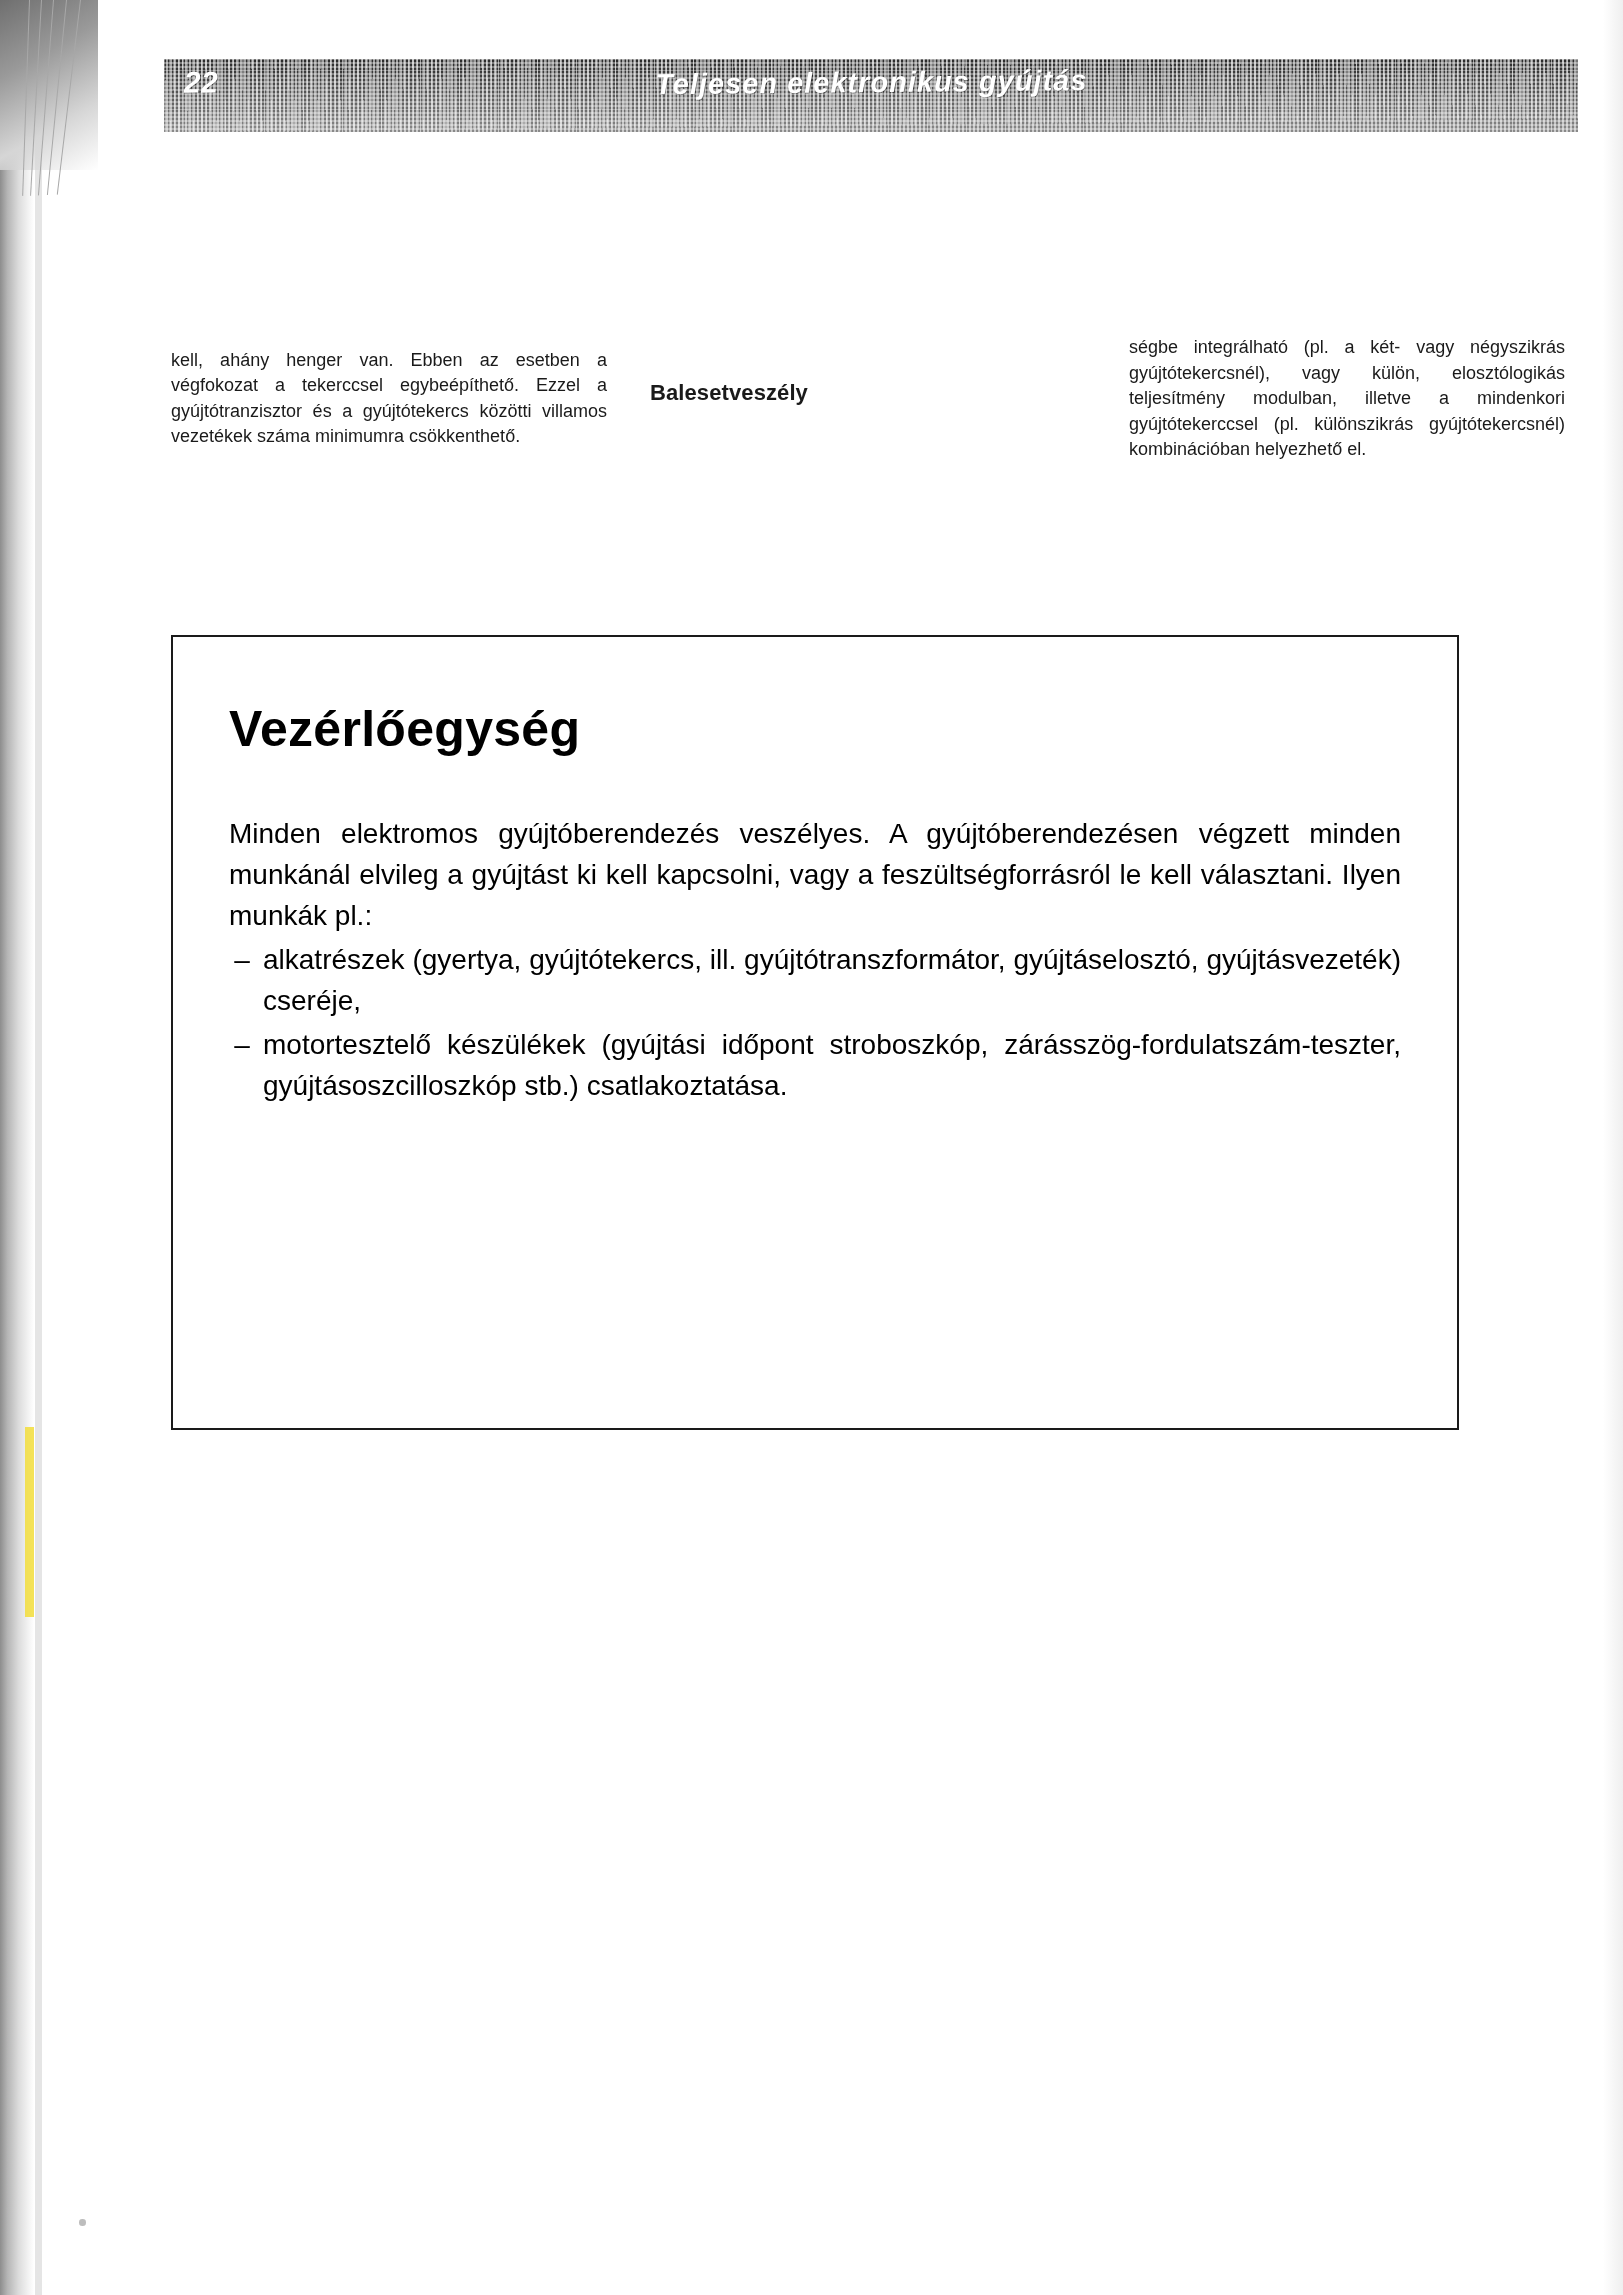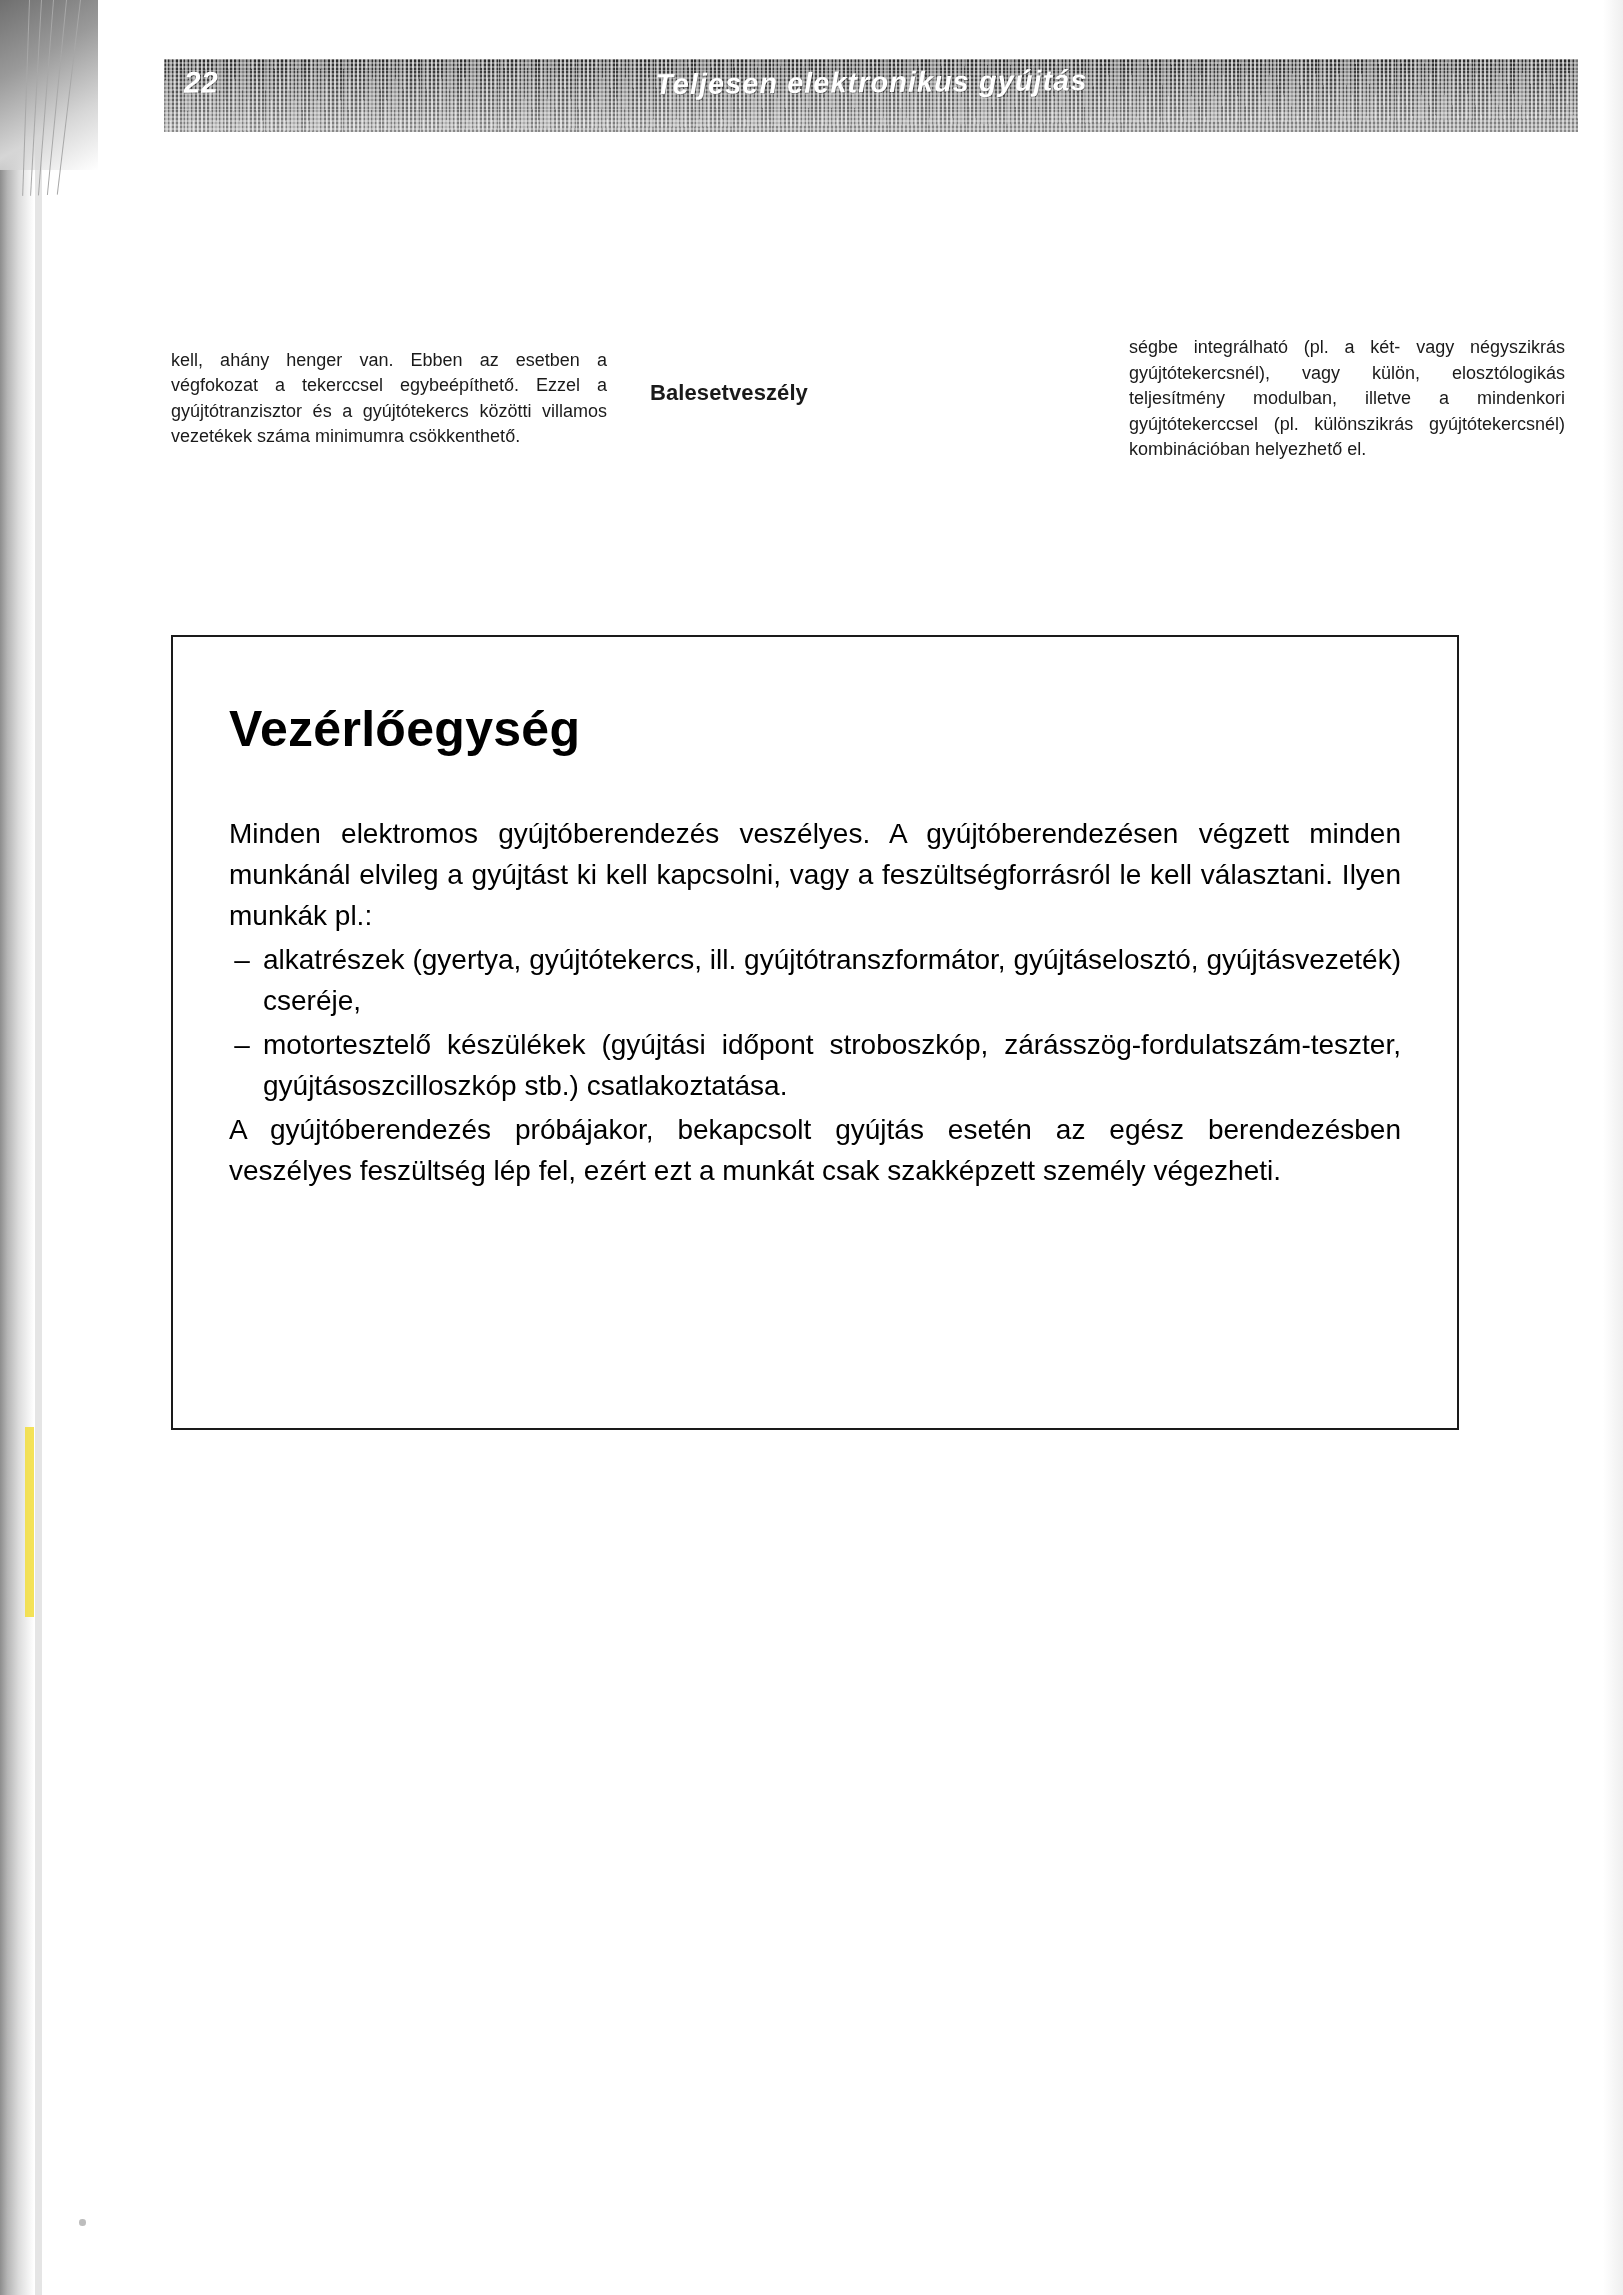--- a/index.html
+++ b/index.html
@@ -255,19 +255,18 @@
         <ul class="warning-list">
           <li>
             <span class="dash">–</span>
             <span>alkatrészek (gyertya, gyújtótekercs, ill. gyújtótranszformátor, gyújtáselosztó, gyújtásvezeték) cseréje,</span>
           </li>
           <li>
             <span class="dash">–</span>
             <span>motortesztelő készülékek (gyújtási időpont stroboszkóp, zárásszög-fordulatszám-teszter, gyújtásoszcilloszkóp stb.) csatlakoztatása.</span>
           </li>
         </ul>
-        <p>A gyújtóberendezés próbájakor, bekapcsolt gyújtás esetén az egész berendezésben veszélyes feszültség lép fel, ezért ezt a munkát csak szakképzett személy végezheti.</p>
       </div>
     </div>
   </div>
 
 </div>
 
 
 </body></html>

